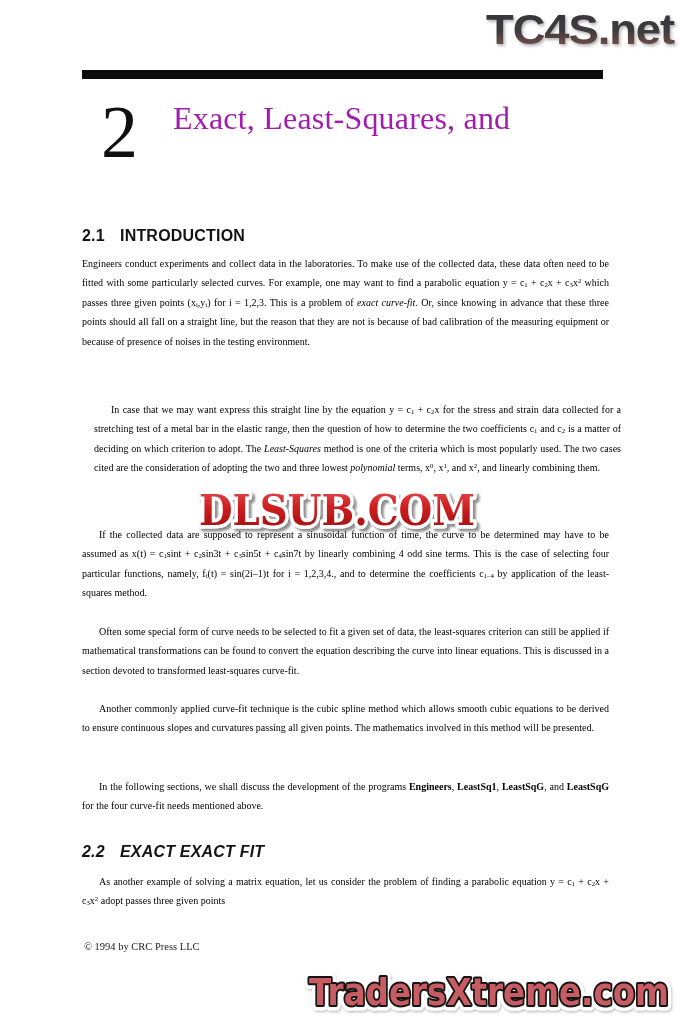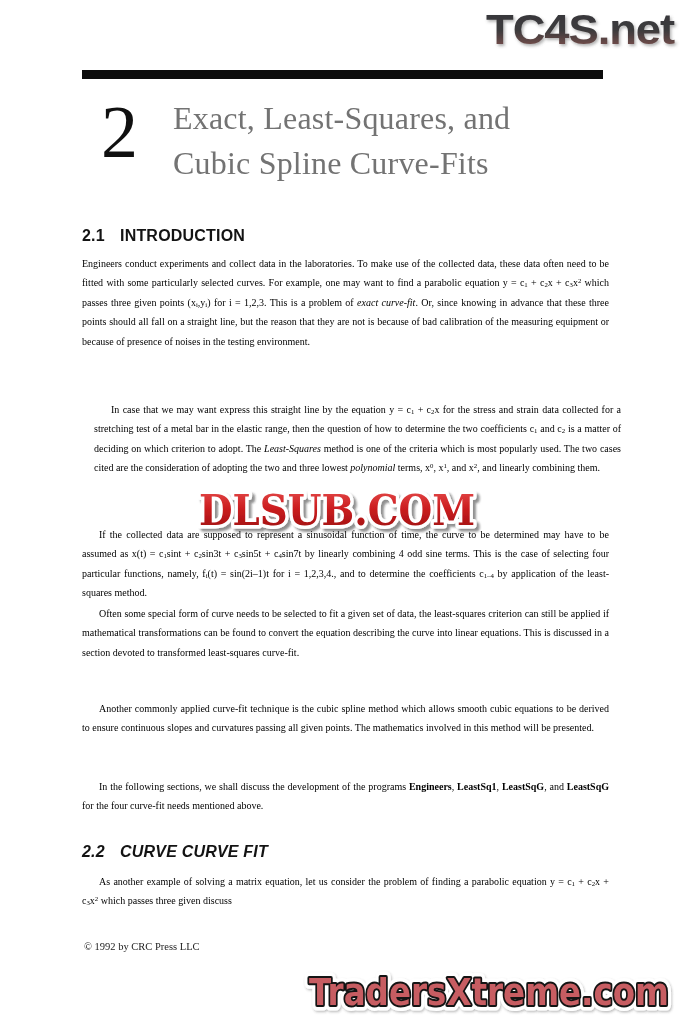--- a/index.html
+++ b/index.html
@@ -10,42 +10,42 @@
     font-family:"Liberation Serif", serif; color:#141414;
   }
   
   .rule { position:absolute; left:82px; top:70px; width:521px; height:9px; background:#0c0c0c; }
   .chapter-row { position:absolute; left:82px; top:94px; display:flex; }
   .chapter-num {
     width:91px; padding-left:19px;
     font-family:"Liberation Serif", serif; font-size:74px; line-height:1.05; font-weight:400; color:#101010;
   }
   .chapter-title {
-    font-family:"Liberation Serif", serif; font-size:32px; line-height:45px; color:#737373;
+    font-family:"Liberation Serif", serif; font-size:32px; line-height:45px; color:#a21caf;
     padding-top:2px; letter-spacing:0.2px;
   }
   
   .sec-head {
     position:absolute; left:82px; width:527px; display:flex;
     font-family:"Liberation Sans", sans-serif; font-weight:700; font-size:16px; color:#131313;
     letter-spacing:0.2px;
   }
   .sec-num { width:38px; flex:0 0 38px; }
   .bodypara {
     position:absolute; left:82px; width:527px;
     font-size:10px; line-height:19.4px; text-align:justify; color:#000000;
   }
   .bodypara.ind { text-indent:17px; }
   .bodypara sub { font-size:68%; line-height:0; vertical-align:-0.22em; }
   .bodypara sup { font-size:68%; line-height:0; vertical-align:0.5em; }
   .blk-0 { top:227px;align-items:flex-end; }
   .blk-1 { top:254px; }
   .blk-2 { top:400px;margin-left:12px; }
   .blk-3 { top:525px; }
-  .blk-4 { top:604px; }
+  .blk-4 { top:622px; }
   .blk-5 { top:699px;font-family:Liberation Serif, serif; }
   .blk-6 { top:777px; }
   .blk-7 { top:843px;font-style:italic; }
   .blk-8 { top:872px; }
   
   .footer {
     position:absolute; left:84px; top:941px;
     font-family:"Liberation Serif", serif; font-size:10.5px; color:#222;
   }
   
@@ -72,57 +72,56 @@
       </filter>
     </defs>
     <text x="206" y="44" text-anchor="end" font-family="Liberation Sans, sans-serif" font-size="42" font-weight="bold" letter-spacing="-1" fill="url(#gTop)" filter="url(#fTop)" textLength="188" lengthAdjust="spacingAndGlyphs">TC4S.net</text>
   </svg>
 
   <div class="rule"></div>
   <div class="chapter-row">
     <div class="chapter-num">2</div>
     <div class="chapter-title">
       <span style="display:block">Exact, Least-Squares, and</span>
-      <span style="display:block">Cubic Spline Curve-Fits</span>
     </div>
   </div>
 
   <main id="content">
       <div class="sec-head blk-0">
         <span class="sec-num">2.1</span>
         <span class="sec-title">INTRODUCTION</span>
       </div>
       <p class="bodypara blk-1"><span>Engineers conduct experiments and collect data in the laboratories. To make use of the collected data, these data often need to be fitted with some particularly selected curves. For example, one may want to find a parabolic equation y = c</span><sub>1</sub><span> + c</span><sub>2</sub><span>x + c</span><sub>3</sub><span>x</span><sup>2</sup><span> which passes three given points (x</span><sub>i</sub><span>,y</span><sub>i</sub><span>) for i = 1,2,3. This is a problem of </span><i>exact curve-fit</i><span>. Or, since knowing in advance that these three points should all fall on a straight line, but the reason that they are not is because of bad calibration of the measuring equipment or because of presence of noises in the testing environment.</span></p>
       <p class="bodypara blk-2 ind"><span>In case that we may want express this straight line by the equation y = c</span><sub>1</sub><span> + c</span><sub>2</sub><span>x for the stress and strain data collected for a stretching test of a metal bar in the elastic range, then the question of how to determine the two coefficients c</span><sub>1</sub><span> and c</span><sub>2</sub><span> is a matter of deciding on which criterion to adopt. The </span><i>Least-Squares</i><span> method is one of the criteria which is most popularly used. The two cases cited are the consideration of adopting the two and three lowest </span><i>polynomial</i><span> terms, x</span><sup>0</sup><span>, x</span><sup>1</sup><span>, and x</span><sup>2</sup><span>, and linearly combining them.</span></p>
       <p class="bodypara blk-3 ind"><span>If the collected data are supposed to represent a sinusoidal function of time, the curve to be determined may have to be assumed as x(t) = c</span><sub>1</sub><span>sint + c</span><sub>2</sub><span>sin3t + c</span><sub>3</sub><span>sin5t + c</span><sub>4</sub><span>sin7t by linearly combining 4 odd sine terms. This is the case of selecting four particular functions, namely, f</span><sub>i</sub><span>(t) = sin(2i–1)t for i = 1,2,3,4., and to determine the coefficients c</span><sub>1–4</sub><span> by application of the least-squares method.</span></p>
       <p class="bodypara blk-4 ind"><span>Often some special form of curve needs to be selected to fit a given set of data, the least-squares criterion can still be applied if mathematical transformations can be found to convert the equation describing the curve into linear equations. This is discussed in a section devoted to transformed least-squares curve-fit.</span></p>
       <p class="bodypara blk-5 ind"><span>Another commonly applied curve-fit technique is the cubic spline method which allows smooth cubic equations to be derived to ensure continuous slopes and curvatures passing all given points. The mathematics involved in this method will be presented.</span></p>
       <p class="bodypara blk-6 ind"><span>In the following sections, we shall discuss the development of the programs </span><b>Engineers</b><span>, </span><b>LeastSq1</b><span>, </span><b>LeastSqG</b><span>, and </span><b>LeastSqG</b><span> for the four curve-fit needs mentioned above.</span></p>
       <div class="sec-head blk-7">
         <span class="sec-num">2.2</span>
-        <span class="sec-title">CURVE CURVE FIT</span>
+        <span class="sec-title">EXACT EXACT FIT</span>
       </div>
-      <p class="bodypara blk-8 ind"><span>As another example of solving a matrix equation, let us consider the problem of finding a parabolic equation y = c</span><sub>1</sub><span> + c</span><sub>2</sub><span>x + c</span><sub>3</sub><span>x</span><sup>2</sup><span> which passes three given discuss</span></p>
+      <p class="bodypara blk-8 ind"><span>As another example of solving a matrix equation, let us consider the problem of finding a parabolic equation y = c</span><sub>1</sub><span> + c</span><sub>2</sub><span>x + c</span><sub>3</sub><span>x</span><sup>2</sup><span> adopt passes three given points</span></p>
     </main>
 
   <svg class="wm wm-mid" width="294" height="60" viewBox="0 0 294 60">
     <defs>
       <linearGradient id="gMid" x1="0" y1="0" x2="0" y2="1">
         <stop offset="0%" stop-color="#e85050"></stop>
         <stop offset="45%" stop-color="#cc1e20"></stop>
         <stop offset="100%" stop-color="#970d0f"></stop>
       </linearGradient>
       <filter id="fMid" x="-20%" y="-20%" width="140%" height="150%">
         <feDropShadow dx="3" dy="3" stdDeviation="1.2" flood-color="#222" flood-opacity="0.5"></feDropShadow>
       </filter>
     </defs>
     <text x="147" y="44" text-anchor="middle" font-family="DejaVu Serif, serif" font-size="42" font-weight="bold" fill="url(#gMid)" stroke="#ffffff" stroke-width="7" stroke-linejoin="round" paint-order="stroke" filter="url(#fMid)" textLength="276" lengthAdjust="spacingAndGlyphs">DLSUB.COM</text>
   </svg>
 
-  <div class="footer">© 1992 by CRC Press LLC</div>
+  <div class="footer">© 1994 by CRC Press LLC</div>
 
   <svg class="wm wm-bot" width="382" height="60" viewBox="0 0 382 60">
     <defs>
       <filter id="fBot" x="-15%" y="-20%" width="130%" height="150%">
         <feDropShadow dx="1" dy="1.5" stdDeviation="1" flood-color="#444" flood-opacity="0.35"></feDropShadow>
       </filter>
     </defs>
     <text x="191" y="43" text-anchor="middle" font-family="DejaVu Sans, sans-serif" font-size="38" font-weight="bold" fill="none" stroke="#ffffff" stroke-width="11" stroke-linejoin="round" paint-order="stroke" filter="url(#fBot)" textLength="360" lengthAdjust="spacingAndGlyphs">TradersXtreme.com</text>
     <text x="191" y="43" text-anchor="middle" font-family="DejaVu Sans, sans-serif" font-size="38" font-weight="bold" fill="#c75d62" stroke="#141414" stroke-width="4" stroke-linejoin="round" paint-order="stroke" textLength="360" lengthAdjust="spacingAndGlyphs">TradersXtreme.com</text>
   </svg>

